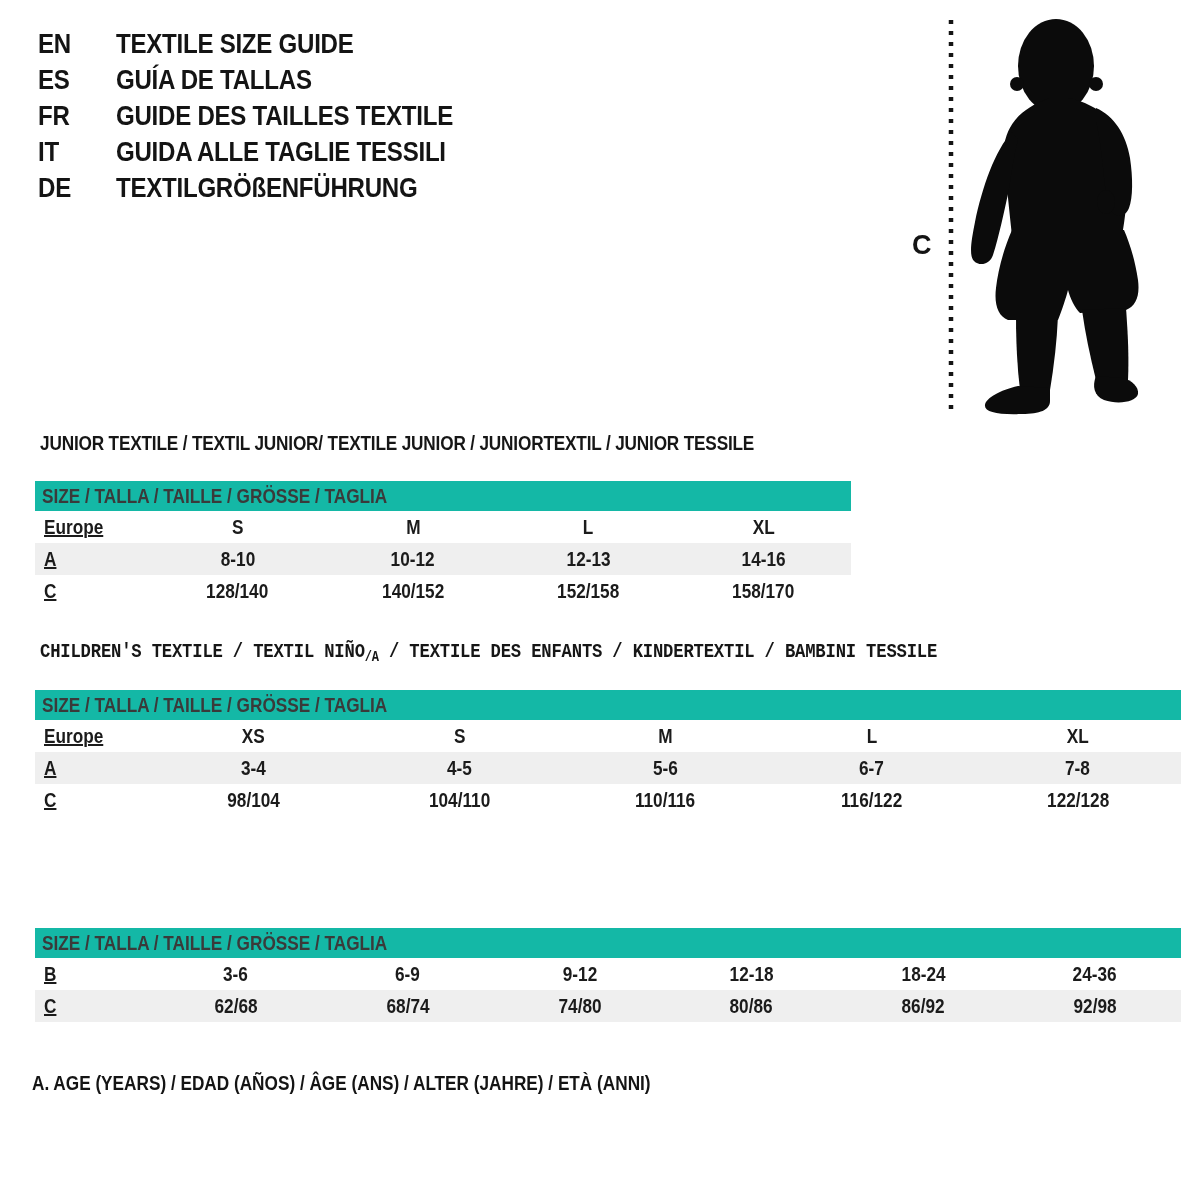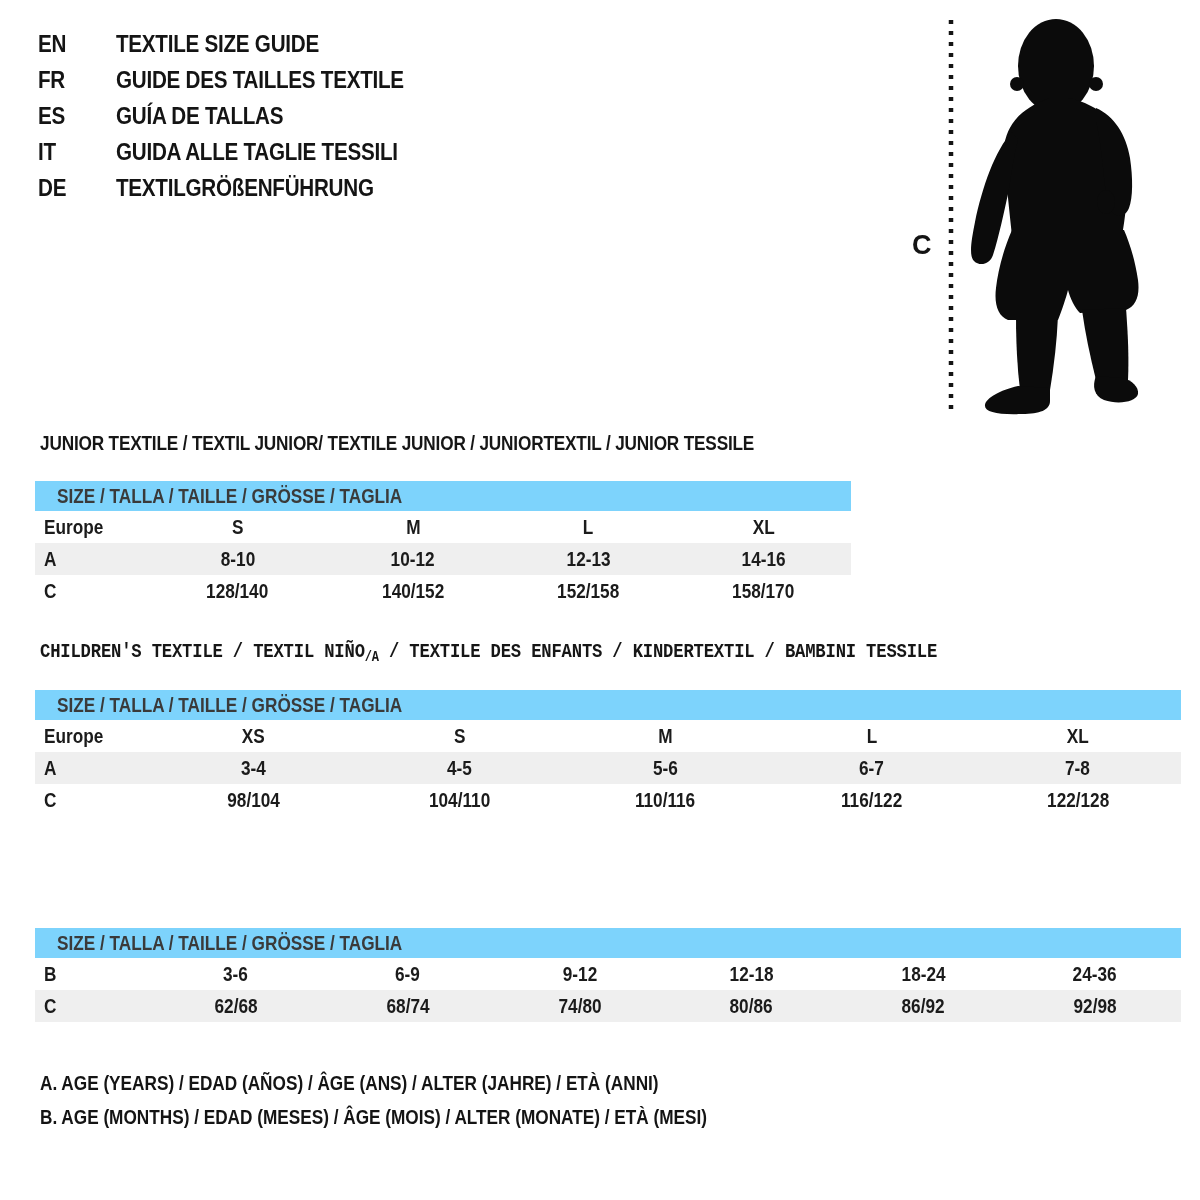--- a/index.html
+++ b/index.html
@@ -11,60 +11,60 @@
     -webkit-font-smoothing:antialiased;
   }
   .abs{position:absolute;}
   
   .cond{display:inline-block;transform:scaleX(.86);transform-origin:50% 50%;white-space:nowrap;}
   .cond-l{display:inline-block;transform:scaleX(.86);transform-origin:0 50%;white-space:nowrap;}
 
   
   .langs{left:38px;top:26px;}
   .lang-row{display:grid;grid-template-columns:78px auto;height:36px;align-items:center;
-    font-size:24px;font-weight:bold;letter-spacing:-.3px;}
+    font-size:28px;font-weight:bold;letter-spacing:-.3px;}
 
   
   .sec-title{font-size:20px;font-weight:bold;letter-spacing:-.2px;color:#161616;}
   .sub{font-size:14px;vertical-align:-4px;font-weight:bold;}
 
   
   .tbl{display:block;}
-  .bar{height:30px;background:#7dd3fc;display:flex;align-items:center;padding-left:22px;
+  .bar{height:30px;background:#14b8a6;display:flex;align-items:center;padding-left:7px;
     font-size:20px;font-weight:bold;color:#3a3a3a;}
   .row{display:grid;height:32px;align-items:center;font-size:20px;font-weight:bold;color:#1b1b1b;}
   .row.alt{background:#efefef;}
   .cols4{grid-template-columns:115px repeat(4,1fr);}
   .cols5{grid-template-columns:115px repeat(5,1fr);}
   .cols6{grid-template-columns:115px repeat(6,1fr);}
   .cell{display:flex;justify-content:center;align-items:center;}
-  .cell.lbl{justify-content:flex-start;padding-left:9px;}
-
-  
-  .legend{left:40px;top:1066px;font-size:20px;font-weight:bold;}
+  .cell.lbl{justify-content:flex-start;padding-left:9px;text-decoration:underline;}
+
+  
+  .legend{left:32px;top:1066px;font-size:20px;font-weight:bold;}
   .legend .line{height:34px;display:flex;align-items:center;}
 
   
   .figure{left:900px;top:8px;}
 </style>
 </head>
 <body>
 
 <div class="abs langs">
   <div class="lang-row">
     <span class="cond-l">EN</span>
     <span class="cond-l">TEXTILE SIZE GUIDE</span>
   </div>
   <div class="lang-row">
+    <span class="cond-l">ES</span>
+    <span class="cond-l">GUÍA DE TALLAS</span>
+  </div>
+  <div class="lang-row">
     <span class="cond-l">FR</span>
     <span class="cond-l">GUIDE DES TAILLES TEXTILE</span>
-  </div>
-  <div class="lang-row">
-    <span class="cond-l">ES</span>
-    <span class="cond-l">GUÍA DE TALLAS</span>
   </div>
   <div class="lang-row">
     <span class="cond-l">IT</span>
     <span class="cond-l">GUIDA ALLE TAGLIE TESSILI</span>
   </div>
   <div class="lang-row">
     <span class="cond-l">DE</span>
     <span class="cond-l">TEXTILGRÖßENFÜHRUNG</span>
   </div>
 </div>
@@ -275,16 +275,13 @@
     <div class="cell">
         <span class="cond">92/98</span>
       </div>
   </div>
 </div>
 
 <div class="abs legend">
   <div class="line">
       <span class="cond-l">A. AGE (YEARS) / EDAD (AÑOS) / ÂGE (ANS) / ALTER (JAHRE) / ETÀ (ANNI)</span>
     </div>
-  <div class="line">
-      <span class="cond-l">B. AGE (MONTHS) / EDAD (MESES) / ÂGE (MOIS) / ALTER (MONATE) / ETÀ (MESI)</span>
-    </div>
 </div>
 
 </body></html>

